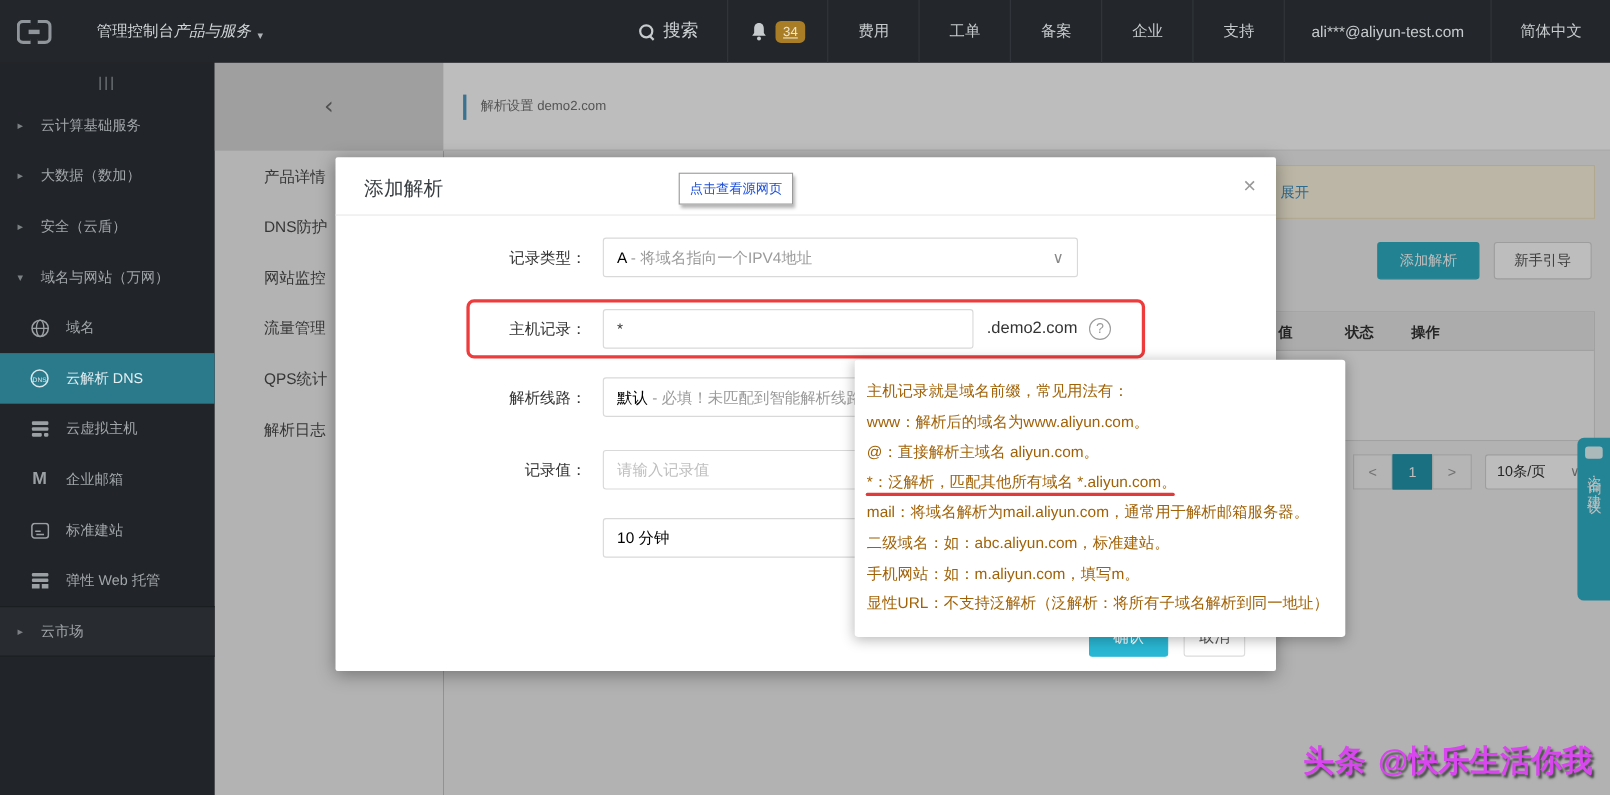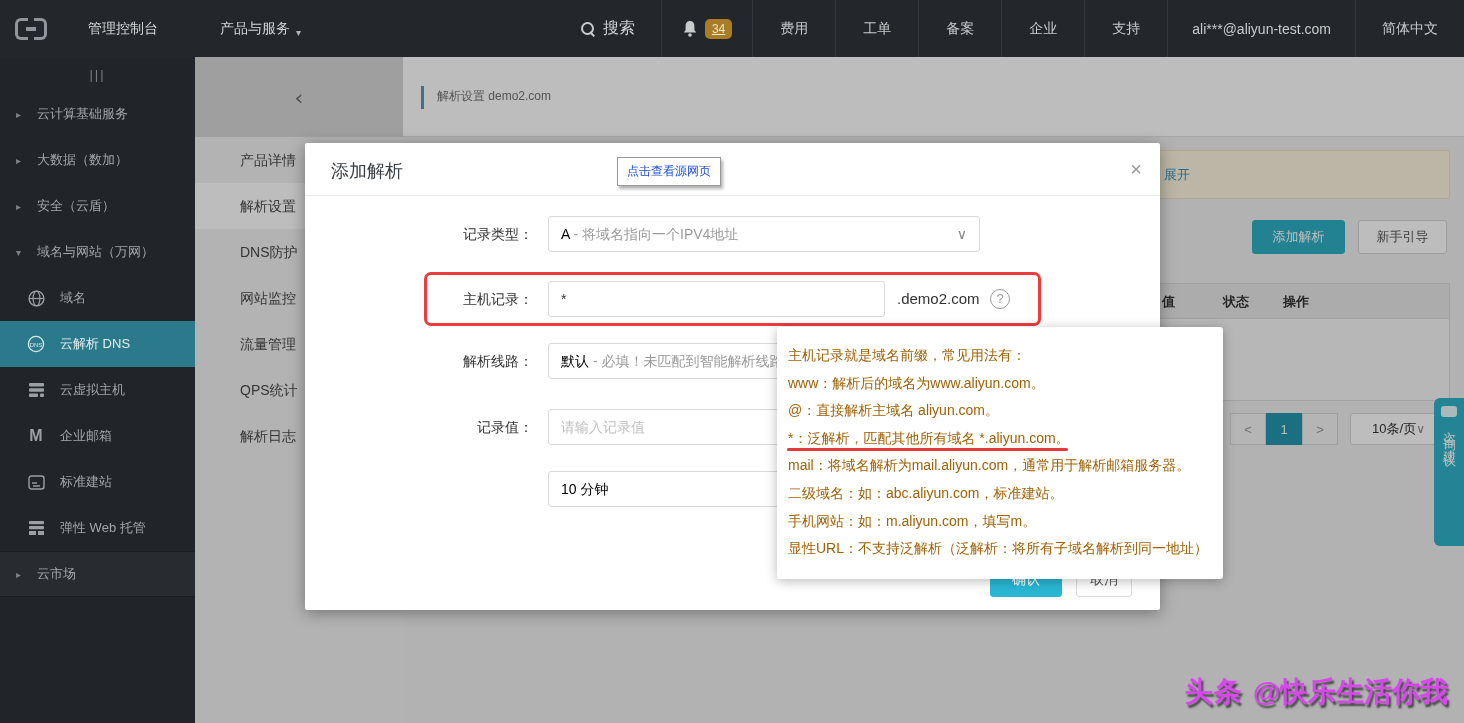--- a/index.html
+++ b/index.html
@@ -11,21 +11,21 @@
     background:#23262a; display:flex; align-items:center; z-index:6; color:#cfd3d6; }
   .logo-wrap { width:62px; display:flex; justify-content:center; align-items:center; }
   .logo-mark { width:32px; height:22px; position:relative; }
   .logo-mark .lb,.logo-mark .rb { position:absolute; top:0; width:13px; height:22px;
     border:3px solid #8f959b; }
   .logo-mark .lb { left:0; border-right:none; border-radius:6px 0 0 6px; }
   .logo-mark .rb { right:0; border-left:none; border-radius:0 6px 6px 0; }
   .logo-mark .dash { position:absolute; left:11px; top:9px; width:10px; height:4px; background:#8f959b; }
   .nav-link { font-size:14px; color:#d2d6d9; cursor:pointer; }
   .nav-console { margin-left:26px; }
-  .nav-products { margin-left:62px; display:flex; align-items:flex-end; gap:6px; }
+  .nav-products { display:flex; align-items:flex-end; gap:6px;font-style:italic; }
   .caret-down { font-size:10px; color:#aeb3b7; }
   .nav-spacer { flex:1; }
   .nav-search { display:flex; align-items:center; gap:8px; padding:0 26px; height:57px; cursor:pointer; }
   .search-glyph { position:relative; width:14px; height:14px; display:inline-block; }
   .search-glyph::before { content:""; position:absolute; left:0; top:0; width:9px; height:9px;
     border:2px solid #c7cbce; border-radius:50%; }
   .search-glyph::after { content:""; position:absolute; left:9px; top:9px; width:6px; height:2px;
     background:#c7cbce; transform:rotate(45deg); transform-origin:left center; }
   .nav-bell-group { display:flex; align-items:center; gap:7px; padding:0 20px; height:57px;
     border-left:1px solid #33373c; cursor:pointer; }
@@ -82,21 +82,21 @@
   .table-head { position:absolute; left:0; top:0; width:100%; height:35px; background:#e9e9e9;
     border-bottom:1px solid #d9d9d9; font-size:13px; font-weight:bold; color:#333; }
   .th-cell { position:absolute; top:9px; }
   .th-val { left:740px; } .th-status { left:801px; } .th-action { left:861px; }
   .pager { position:absolute; left:827px; top:356px; height:32px; display:flex; }
   .page-box { width:36px; height:32px; border:1px solid #d6d6d6; background:#f4f4f4;
     display:flex; align-items:center; justify-content:center; font-size:13px; color:#9a9a9a; cursor:pointer; }
   .page-box.current { background:#2496ad; border-color:#2496ad; color:#fff; }
   .page-size { position:absolute; left:947px; top:356px; width:97px; height:32px; background:#fff;
     border:1px solid #d6d6d6; border-radius:3px; display:flex; align-items:center;
-    justify-content:center; padding:0 10px; font-size:13px; color:#333; cursor:pointer; }
+    justify-content:space-between; padding:0 10px; font-size:13px; color:#333; cursor:pointer; }
   .chev { color:#888; font-size:12px; }
   .feedback-tab { position:absolute; left:1031px; top:341px; width:30px; height:148px;
     background:#2fb3c9; border-radius:6px 0 0 6px; color:#fff; display:flex; flex-direction:column;
     align-items:center; padding-top:8px; cursor:pointer; }
   .feedback-bubble { width:16px; height:11px; background:#e9fafd; border-radius:3px; margin-bottom:6px; }
   .feedback-text { writing-mode:vertical-lr; font-size:13px; letter-spacing:4px; }
 
   
   #overlay { position:absolute; left:195px; top:57px; width:1269px; height:666px;
     background:rgba(0,0,0,0.26); z-index:5; }
@@ -266,21 +266,20 @@
     <span class="sb-arrow">▸</span>
     <span class="sb-group-label">云市场</span>
   </div>
 </div>
 
 <div id="subnav">
   <div class="subnav-head">
     <span class="back-chevron">‹</span>
   </div>
   <div class="subnav-item">产品详情</div>
-  <div class="subnav-item active">解析设置</div>
   <div class="subnav-item">DNS防护</div>
   <div class="subnav-item">网站监控</div>
   <div class="subnav-item">流量管理</div>
   <div class="subnav-item">QPS统计</div>
   <div class="subnav-item">解析日志</div>
 </div>
 
 <div id="content">
   <div class="page-head">
     <span class="title-bar"></span>

